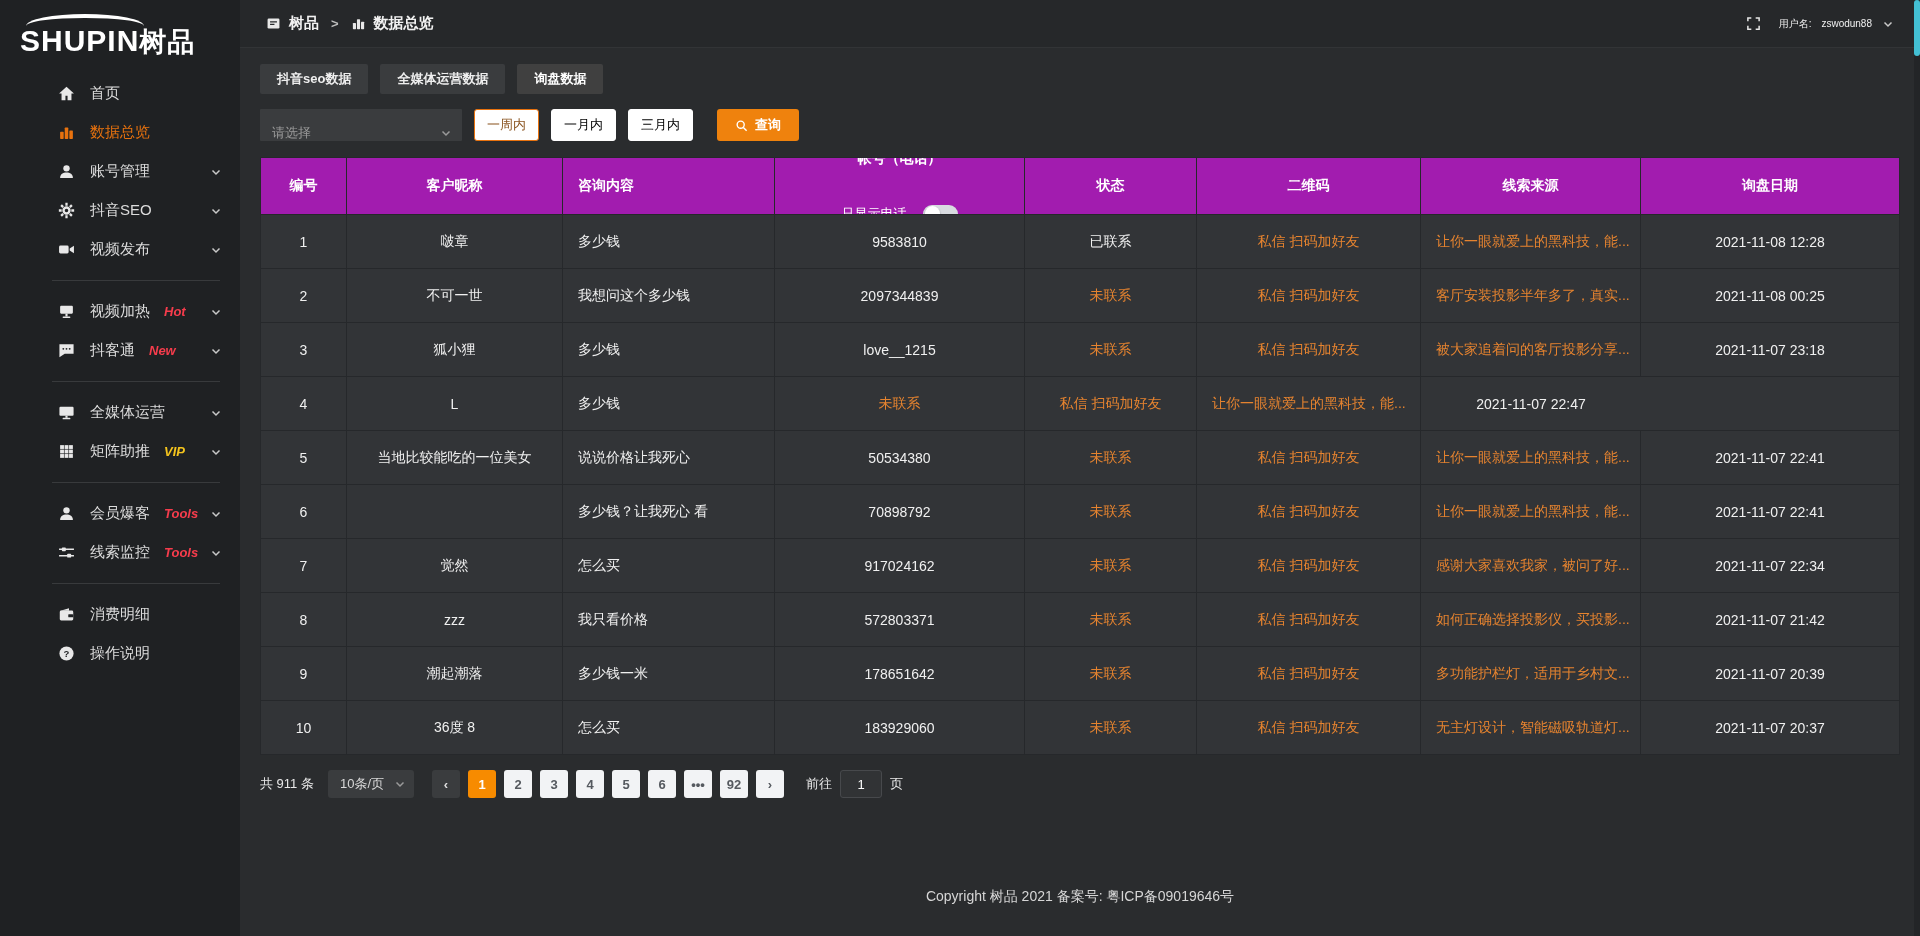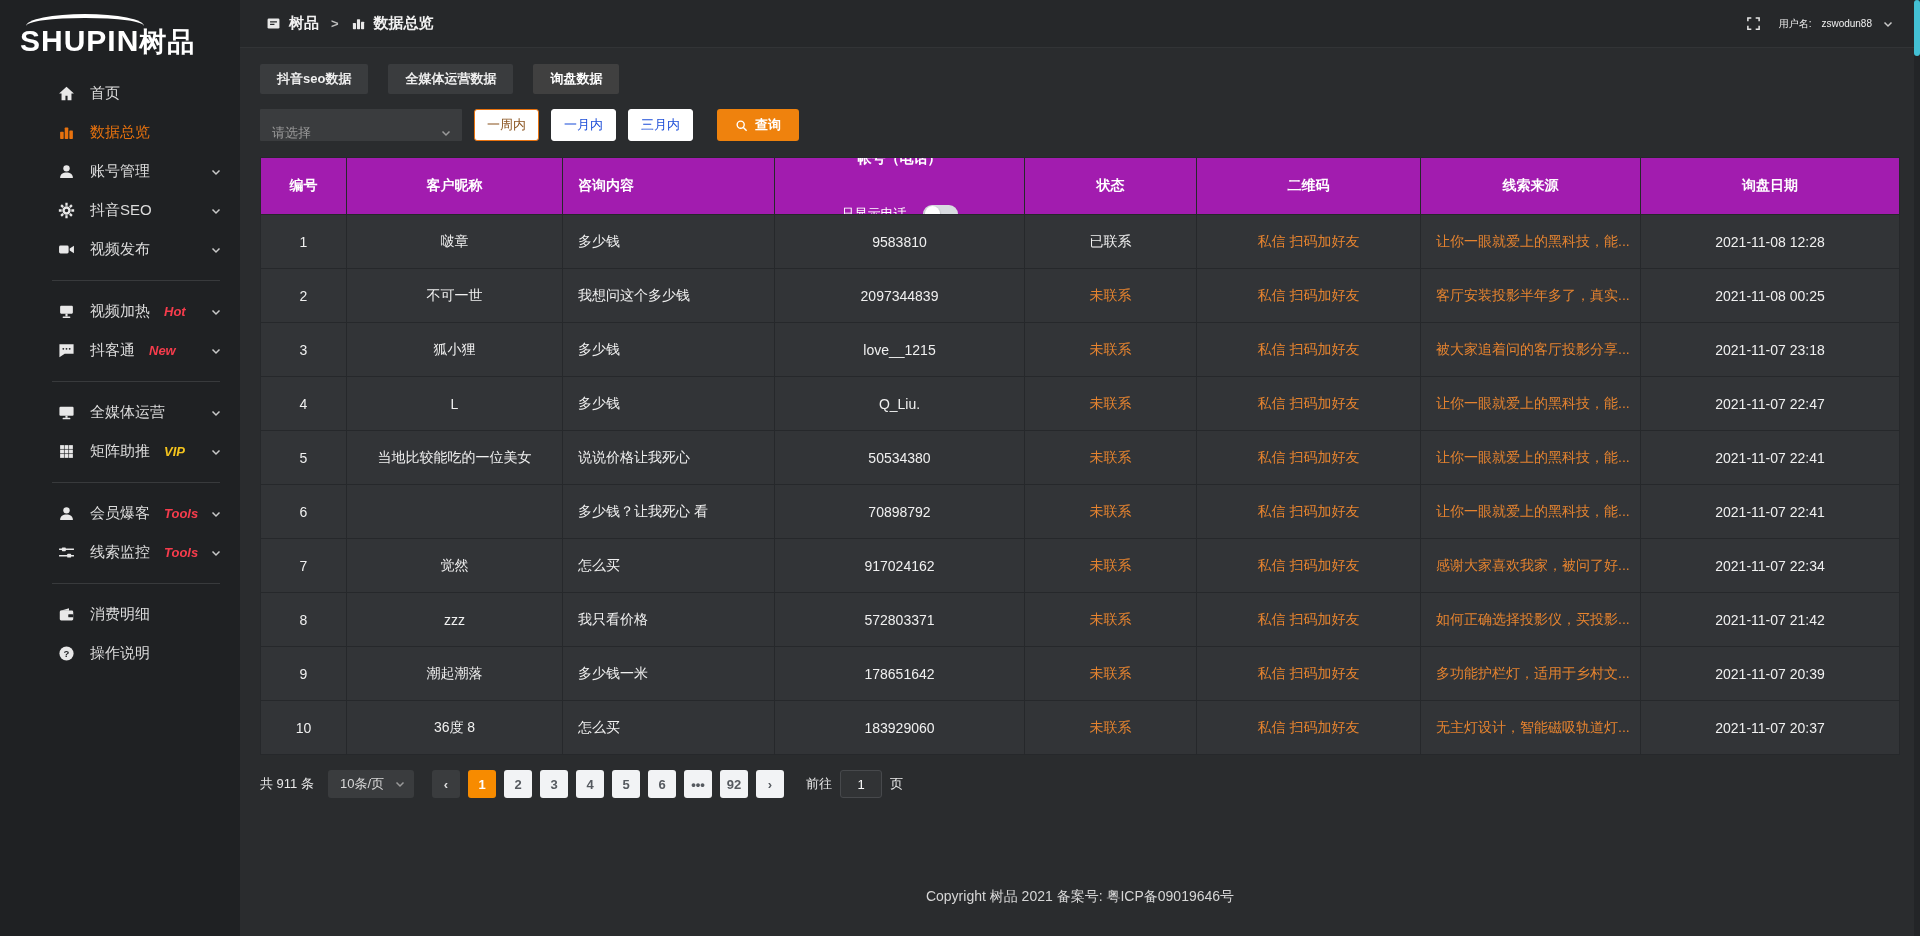--- a/index.html
+++ b/index.html
@@ -40,32 +40,32 @@
   .crumb-sep { color:#bdbdbd; font-size:13px; margin:0 4px; }
   .top-right { margin-left:auto; display:flex; align-items:center; gap:18px; }
   .fs-icon { width:15px; height:15px; display:inline-flex; color:#e6e6e6; cursor:pointer; }
   .fs-icon svg { width:100%; height:100%; fill:none; stroke:currentColor; stroke-width:2.4; }
   .user-chip { display:flex; align-items:center; gap:10px; font-size:10px; color:#f0f0f0; cursor:pointer; }
   .user-chip .s-chev { margin-left:0; }
 
   .content { flex:1; padding:16px 20px 0 20px; }
 
   
-  .tabs { display:flex; gap:20px; }
+  .tabs { display:flex; gap:12px; }
   .tab { background:#3a3c3e; color:#efefef; font-size:13px; font-weight:bold;
     height:30px; padding:0 17px; border-radius:2px; display:flex; align-items:center; cursor:pointer; }
   .tab.active { background:#404040; color:#fff; }
 
   
   .filterbar { margin-top:15px; display:flex; align-items:center; gap:12px; }
   .select { width:202px; height:32px; background:#3a3c3e; border-radius:1px; color:#9a9a9a;
     font-size:13px; display:flex; align-items:center; justify-content:space-between;
     padding:16px 10px 0 12px; cursor:pointer; }
   .select .s-chev { color:#9a9a9a; }
-  .period { height:32px; min-width:64px; padding:0 12px; background:#fff; color:#1d4ed8;
+  .period { height:32px; min-width:64px; padding:0 12px; background:#fff; color:#000000;
     font-size:13px; border:1px solid #fff; border-radius:3px;
     display:flex; align-items:center; justify-content:center; cursor:pointer; }
   .period.active { border-color:#e8720e; color:#8a5420; }
   .query-btn { height:32px; padding:0 18px; background:#ef820d; color:#fff; font-size:13px;
     font-weight:bold; border-radius:3px; display:flex; align-items:center; gap:7px;
     margin-left:12px; cursor:pointer; }
   .query-btn .q-icon { width:13px; height:13px; display:inline-flex; }
   .query-btn svg { width:100%; height:100%; fill:none; stroke:#fff; stroke-width:2.6; }
 
   
@@ -436,21 +436,20 @@
               <div>love__1215</div>
               <div class="txt-orange">未联系</div>
               <div class="link-orange">私信 扫码加好友</div>
               <div class="cell-left link-orange">被大家追着问的客厅投影分享...</div>
               <div>2021-11-07 23:18</div>
             </div>
             <div class="trow">
               <div>4</div>
               <div>L</div>
               <div class="cell-left">多少钱</div>
-              <div>Q_Liu.</div>
               <div class="txt-orange">未联系</div>
               <div class="link-orange">私信 扫码加好友</div>
               <div class="cell-left link-orange">让你一眼就爱上的黑科技，能...</div>
               <div>2021-11-07 22:47</div>
             </div>
             <div class="trow">
               <div>5</div>
               <div>当地比较能吃的一位美女</div>
               <div class="cell-left">说说价格让我死心</div>
               <div>50534380</div>

